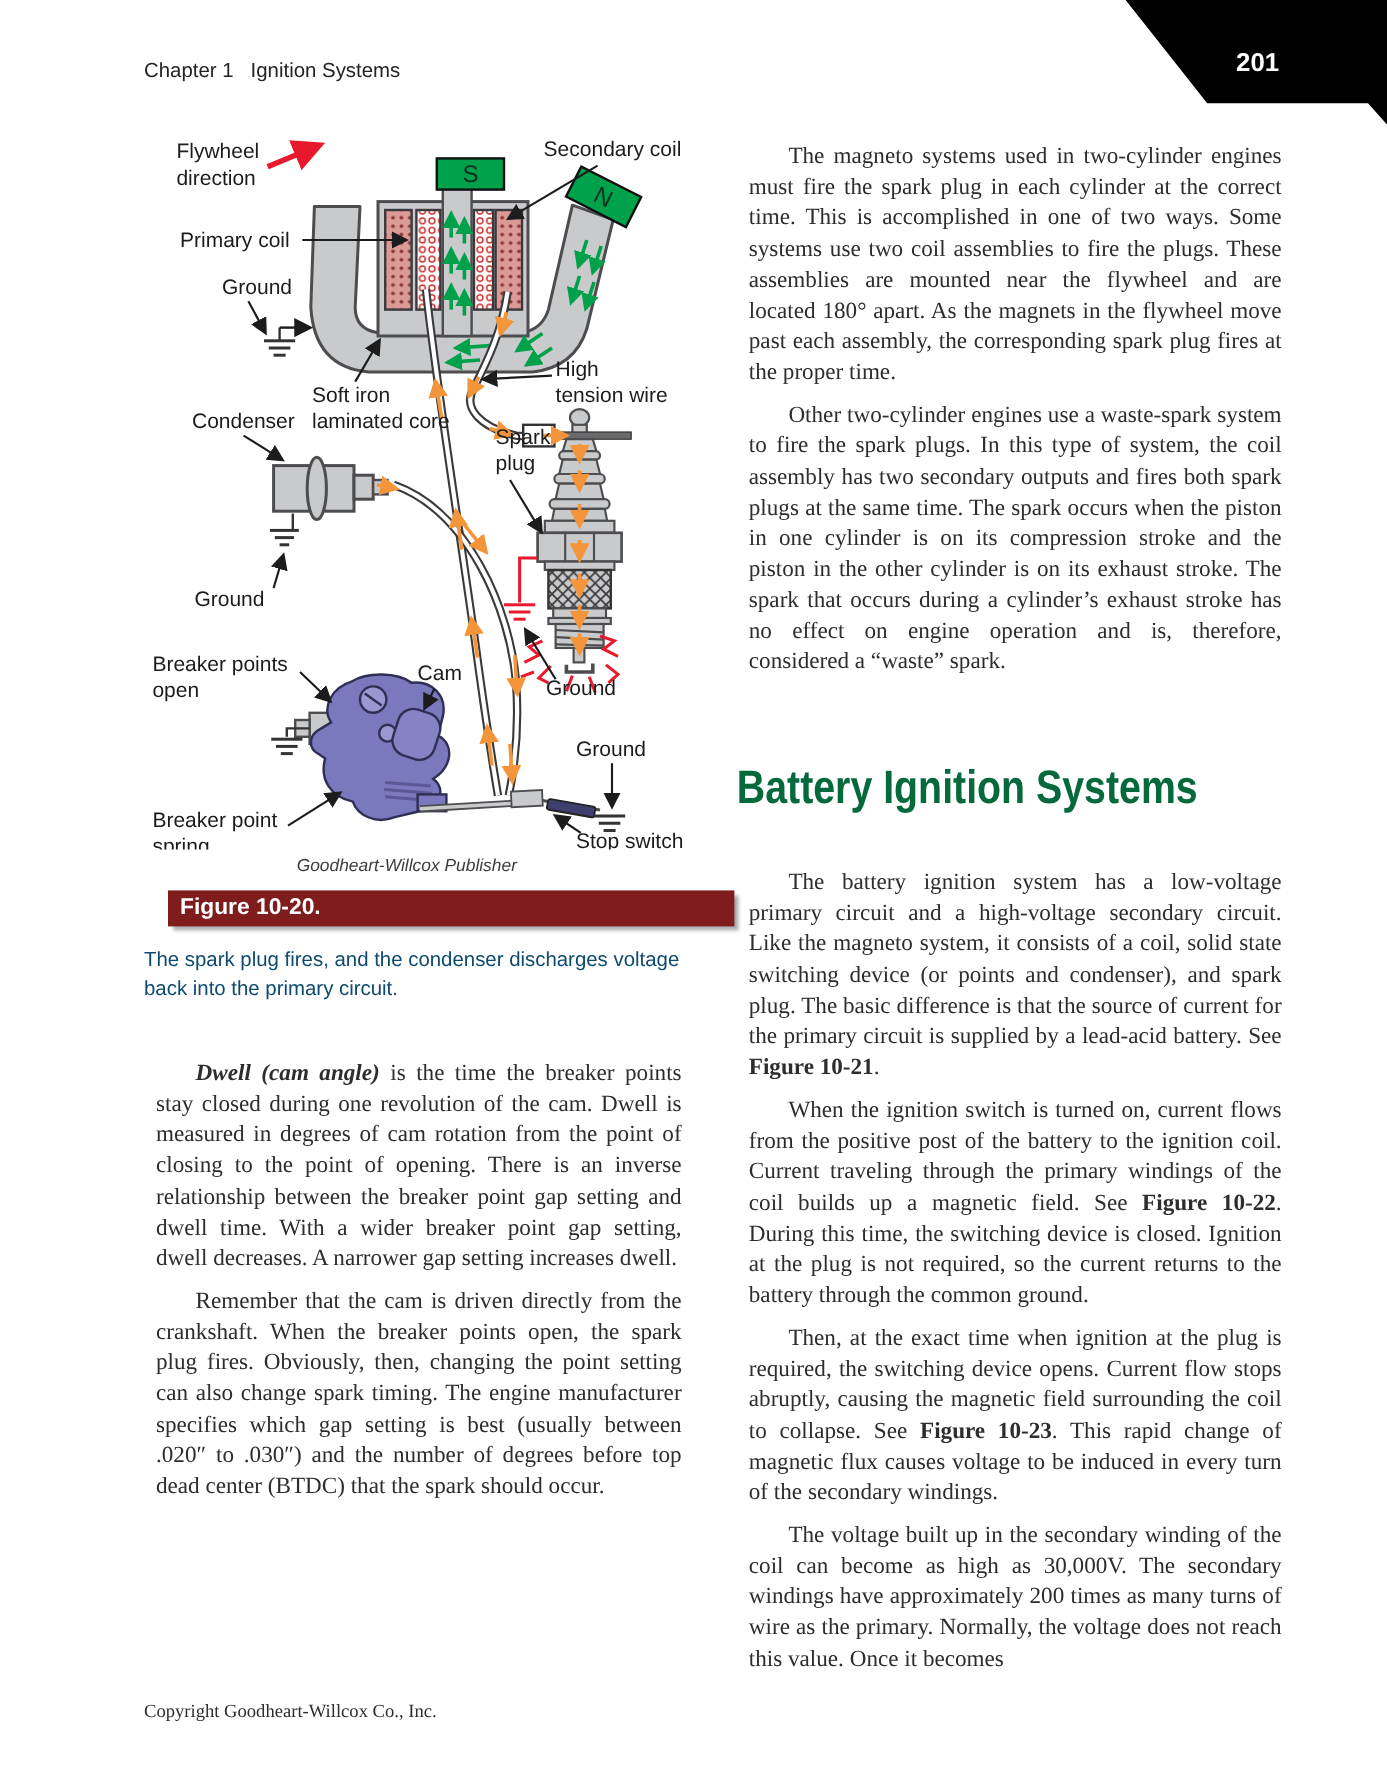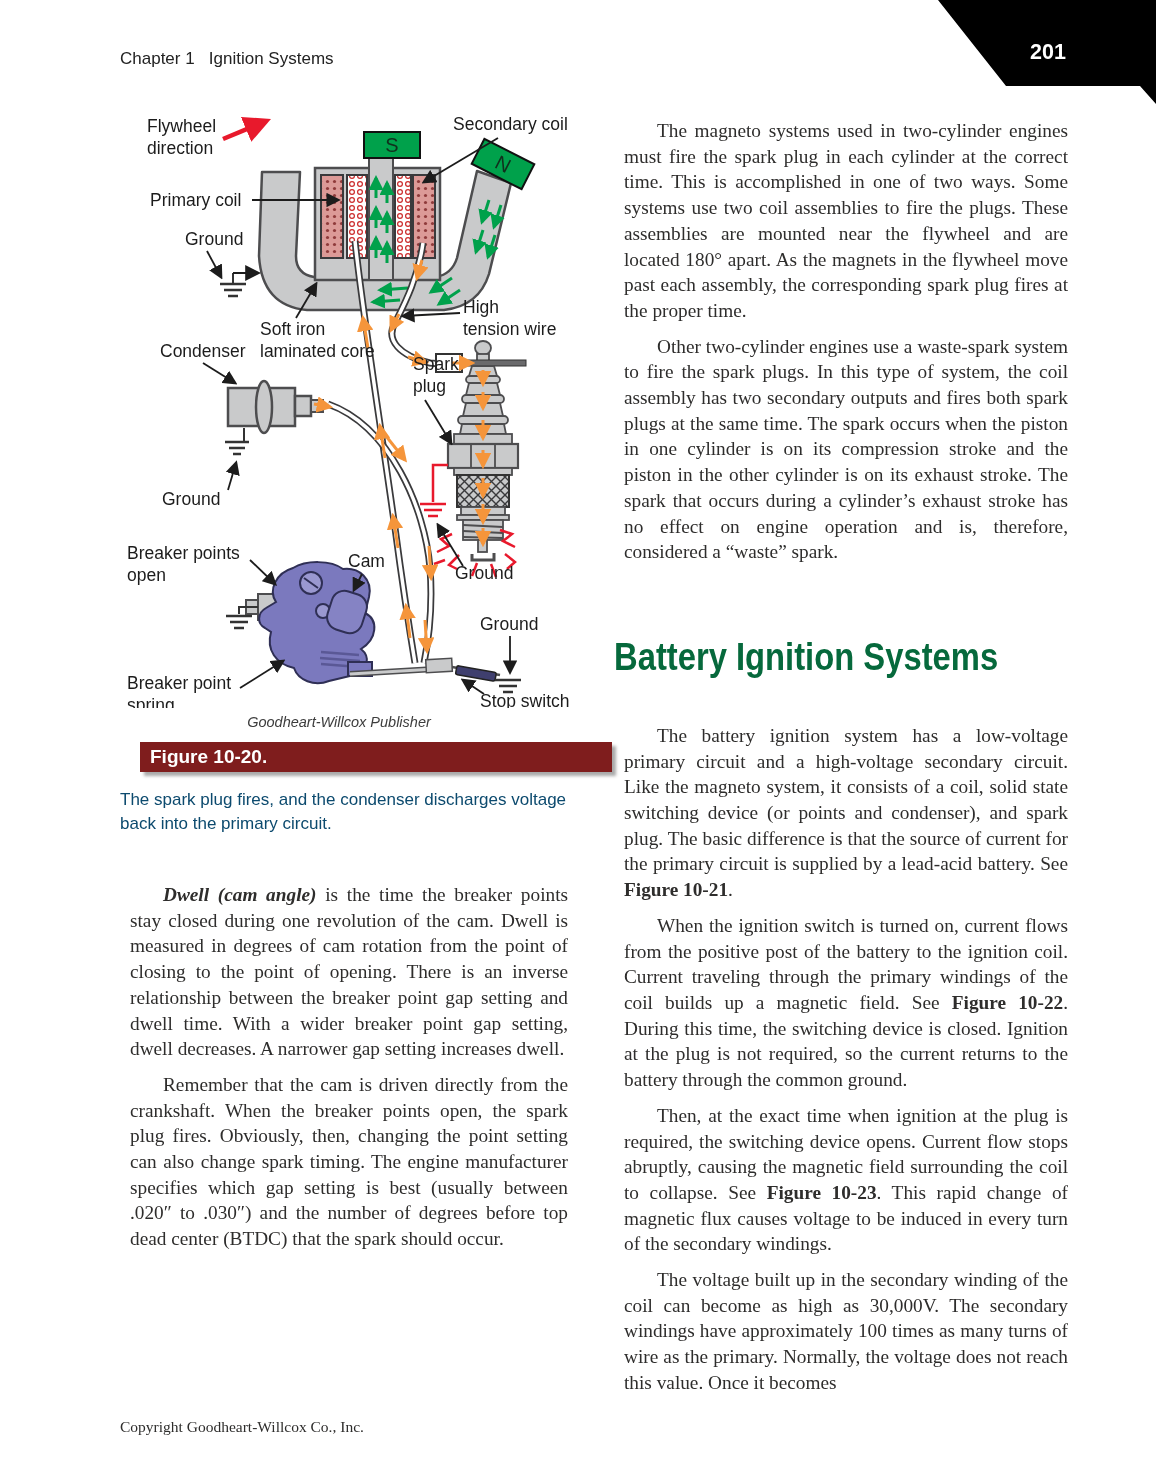--- a/index.html
+++ b/index.html
@@ -297,14 +297,14 @@
 
 <div class="abs footer">Copyright Goodheart-Willcox Co., Inc.</div>
 
 <div class="abs col right-col">
   <p>The magneto systems used in two-cylinder engines must fire the spark plug in each cylinder at the correct time. This is accomplished in one of two ways. Some systems use two coil assemblies to fire the plugs. These assemblies are mounted near the flywheel and are located 180° apart. As the magnets in the flywheel move past each assembly, the corresponding spark plug fires at the proper time.</p>
   <p>Other two-cylinder engines use a waste-spark system to fire the spark plugs. In this type of system, the coil assembly has two secondary outputs and fires both spark plugs at the same time. The spark occurs when the piston in one cylinder is on its compression stroke and the piston in the other cylinder is on its exhaust stroke. The spark that occurs during a cylinder’s exhaust stroke has no effect on engine operation and is, therefore, considered a “waste” spark.</p>
   <div><span class="h1-green">Battery Ignition Systems</span></div>
   <p><span>The battery ignition system has a low-voltage primary circuit and a high-voltage secondary circuit. Like the magneto system, it consists of a coil, solid state switching device (or points and condenser), and spark plug. The basic difference is that the source of current for the primary circuit is supplied by a lead-acid battery. See </span><span class="fb">Figure 10-21</span><span>.</span></p>
   <p><span>When the ignition switch is turned on, current flows from the positive post of the battery to the ignition coil. Current traveling through the primary windings of the coil builds up a magnetic field. See </span><span class="fb">Figure 10-22</span><span>. During this time, the switching device is closed. Ignition at the plug is not required, so the current returns to the battery through the common ground.</span></p>
   <p><span>Then, at the exact time when ignition at the plug is required, the switching device opens. Current flow stops abruptly, causing the magnetic field surrounding the coil to collapse. See </span><span class="fb">Figure 10-23</span><span>. This rapid change of magnetic flux causes voltage to be induced in every turn of the secondary windings.</span></p>
-  <p>The voltage built up in the secondary winding of the coil can become as high as 30,000V. The secondary windings have approximately 100 times as many turns of wire as the primary. Normally, the voltage does not reach this value. Once it becomes</p>
+  <p>The voltage built up in the secondary winding of the coil can become as high as 30,000V. The secondary windings have approximately 200 times as many turns of wire as the primary. Normally, the voltage does not reach this value. Once it becomes</p>
 </div>
 
 </body></html>

